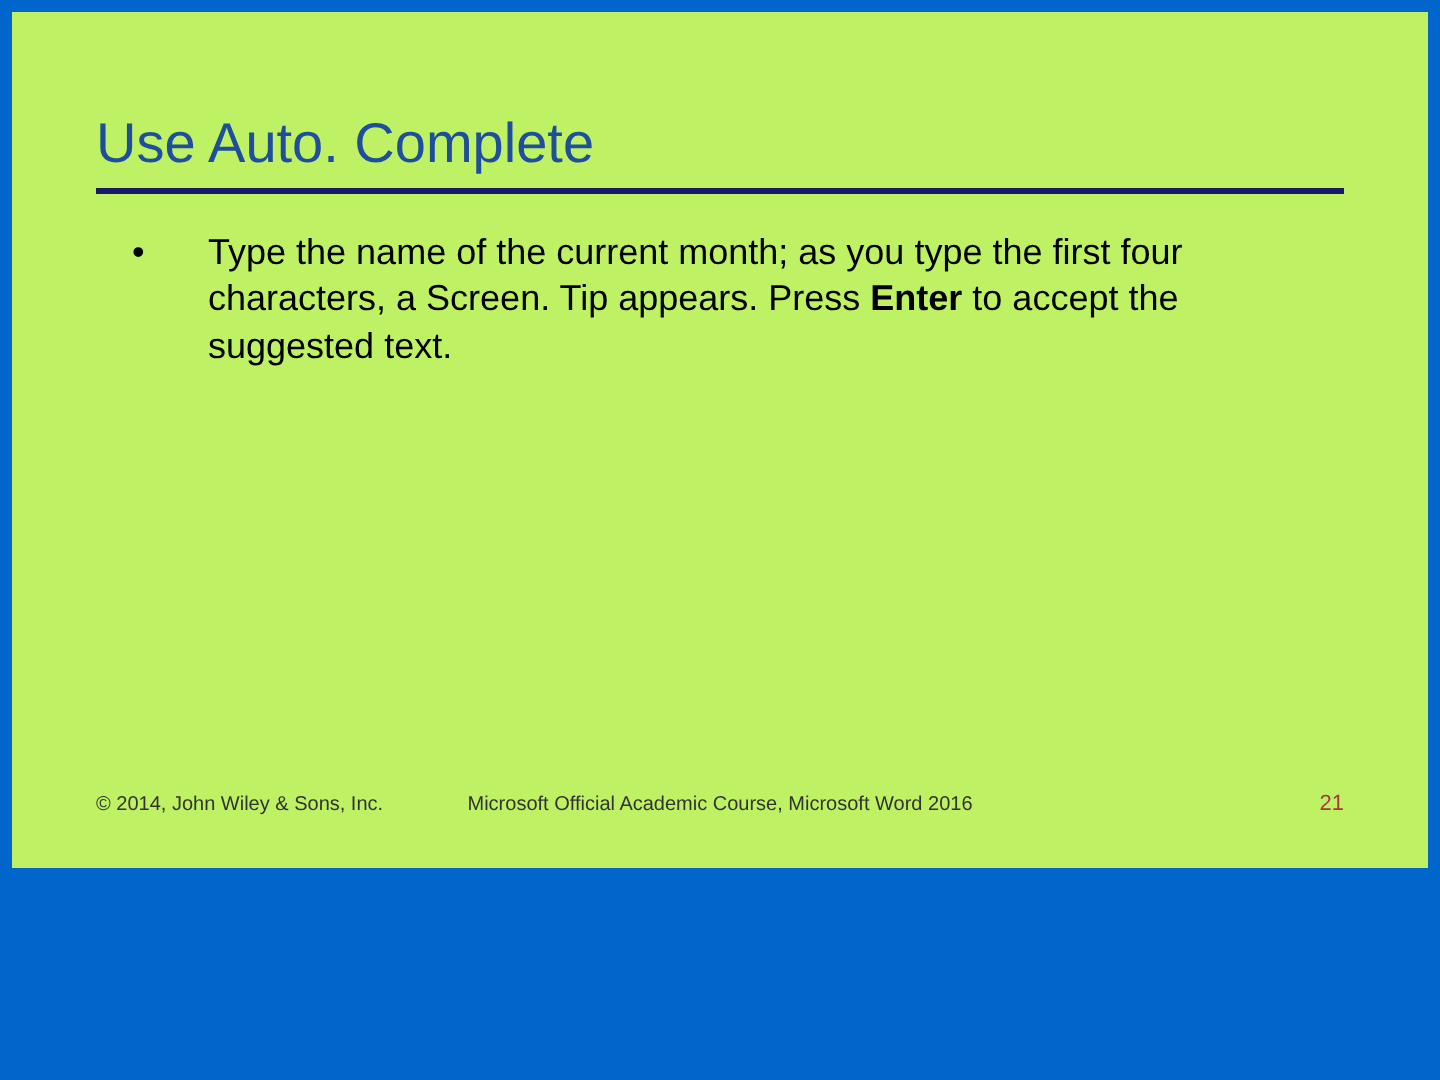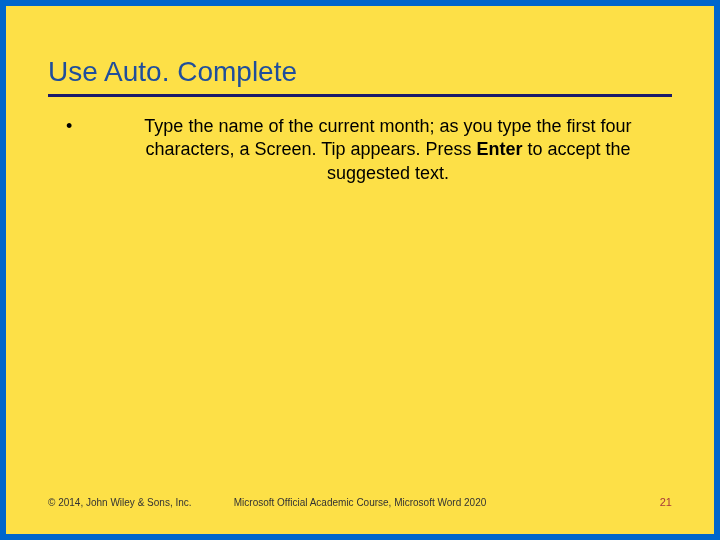--- a/index.html
+++ b/index.html
@@ -7,22 +7,22 @@
   body {
     font-family: Arial, Helvetica, sans-serif;
     background: #0066cc;
     color: #000;
   }
   .slide {
     position: absolute;
     top: 6px;
     left: 6px;
     width: 708px;
-    height: 528px;
-    background: #fde047;
+    height: 428px;
+    background: #bef264;
     padding: 50px 42px 26px 42px;
     display: flex;
     flex-direction: column;
   }
   .title {
     font-size: 28px;
     font-weight: 400;
     color: #1f4e9c;
     padding-bottom: 6px;
     border-bottom: 3px solid #1a1a6a;
@@ -35,21 +35,20 @@
     color: #000;
   }
   ul.bullets {
     list-style: none;
     padding-left: 0;
   }
   ul.bullets li {
     position: relative;
     padding-left: 56px;
     margin-bottom: 4px;
-    text-align: center;
   }
   ul.bullets li::before {
     content: "•";
     position: absolute;
     left: 18px;
     top: 0;
     font-size: 18px;
     color: #000;
   }
   .footer {
@@ -80,16 +79,16 @@
   <div class="content">
     <ul class="bullets">
       <li>
         <span>Type the name of the current month; as you type the first four characters, a Screen. Tip appears. Press </span><b>Enter</b><span> to accept the suggested text.</span>
       </li>
     </ul>
   </div>
 
   <div class="footer">
     <span>© 2014, John Wiley &amp; Sons, Inc.</span>
-    <span class="center">Microsoft Official Academic Course, Microsoft Word 2020</span>
+    <span class="center">Microsoft Official Academic Course, Microsoft Word 2016</span>
     <span class="right">21</span>
   </div>
 </div>
 
 </body></html>

